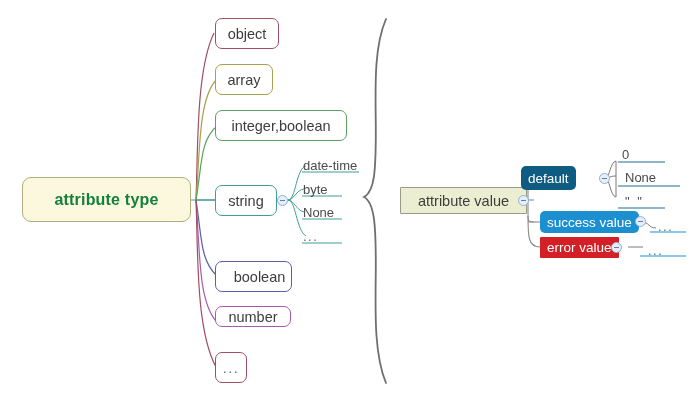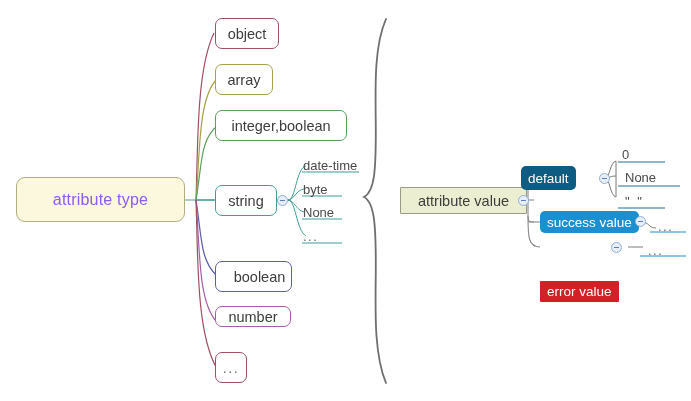--- a/index.html
+++ b/index.html
@@ -31,23 +31,24 @@
     white-space: nowrap;
     color: #3a3a3a;
   }
 
   
   .root-node {
     background: #fbf8dd;
     border: 1px solid #b0ad7e;
     border-radius: 9px;
     font-size: 16px;
-    font-weight: normal;
-    color: #8b5cf6;
+    font-weight: bold;
+    color: #15803d;
     letter-spacing: .2px;
+    margin-left: 6px;
   }
 
   
   .branch-node {
     background: #ffffff;
     border: 1px solid #999;
     border-radius: 7px;
     font-size: 14.5px;
     color: #3d3d3d;
   }
@@ -172,21 +173,21 @@
   <div class="leaf leaf-dots" style="left:303px; top:229px;">...</div>
 
   <div class="node value-node" style="left:400px; top:187px; width:127px; height:27px;">attribute value</div>
 
   <div class="toggle" style="left:518px; top:195px;"></div>
 
   <div class="node chip chip-round" style="left:521px; top:166px; height:24px; background:#0f5c82;">default</div>
 
   <div class="node chip chip-round" style="left:540px; top:211px; height:22px; background:#1b8fd0;">success value</div>
 
-  <div class="node chip chip-square" style="left:540px; top:237px; height:21px; background:#d31f26;margin-top:44px;">error value</div>
+  <div class="node chip chip-square" style="left:540px; top:237px; height:21px; background:#d31f26;">error value</div>
 
   <div class="toggle" style="left:599px; top:173px;"></div>
   <div class="toggle" style="left:635px; top:216px;"></div>
   <div class="toggle" style="left:611px; top:242px;"></div>
 
   <div class="leaf" style="left:622px; top:147px;">0</div>
   <div class="leaf" style="left:625px; top:170px;">None</div>
   <div class="leaf" style="left:625px; top:194px; letter-spacing:2px;">" "</div>
 
   <div class="leaf leaf-dots" style="left:658px; top:219px;">...</div>

